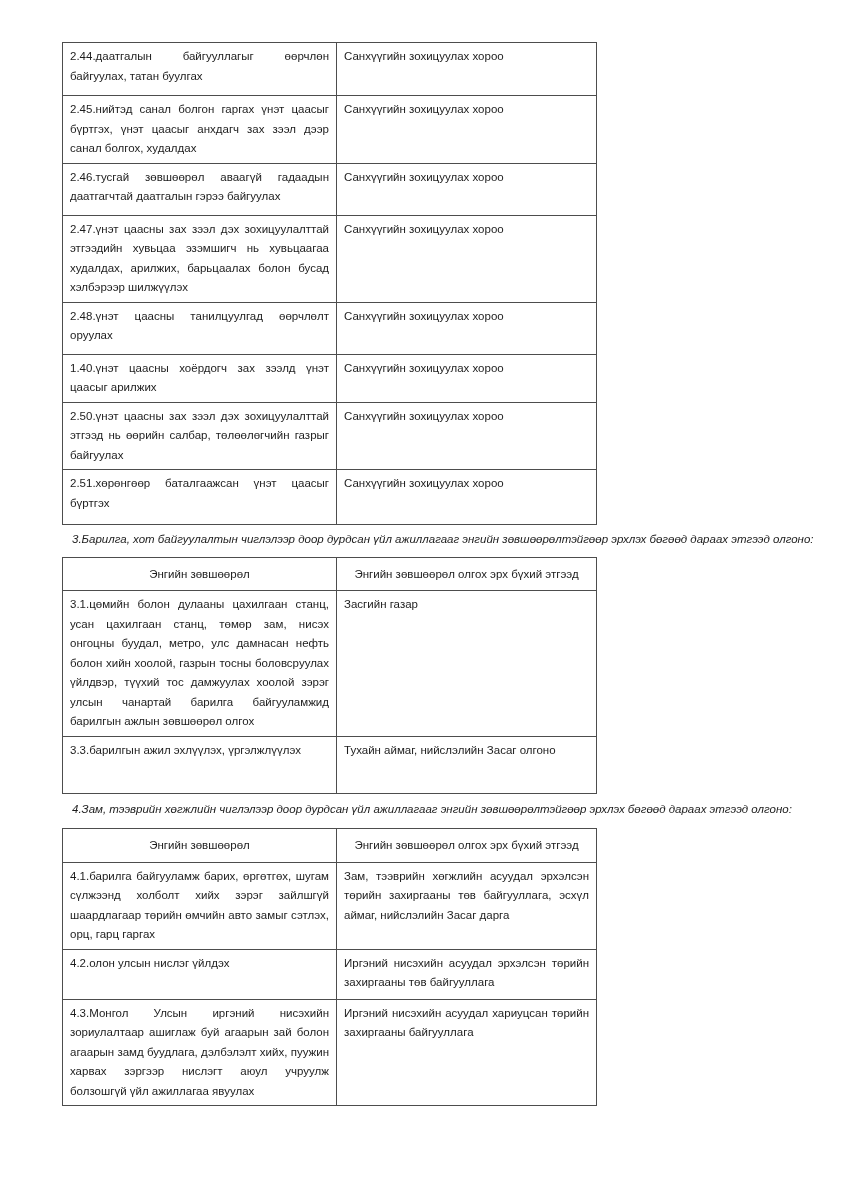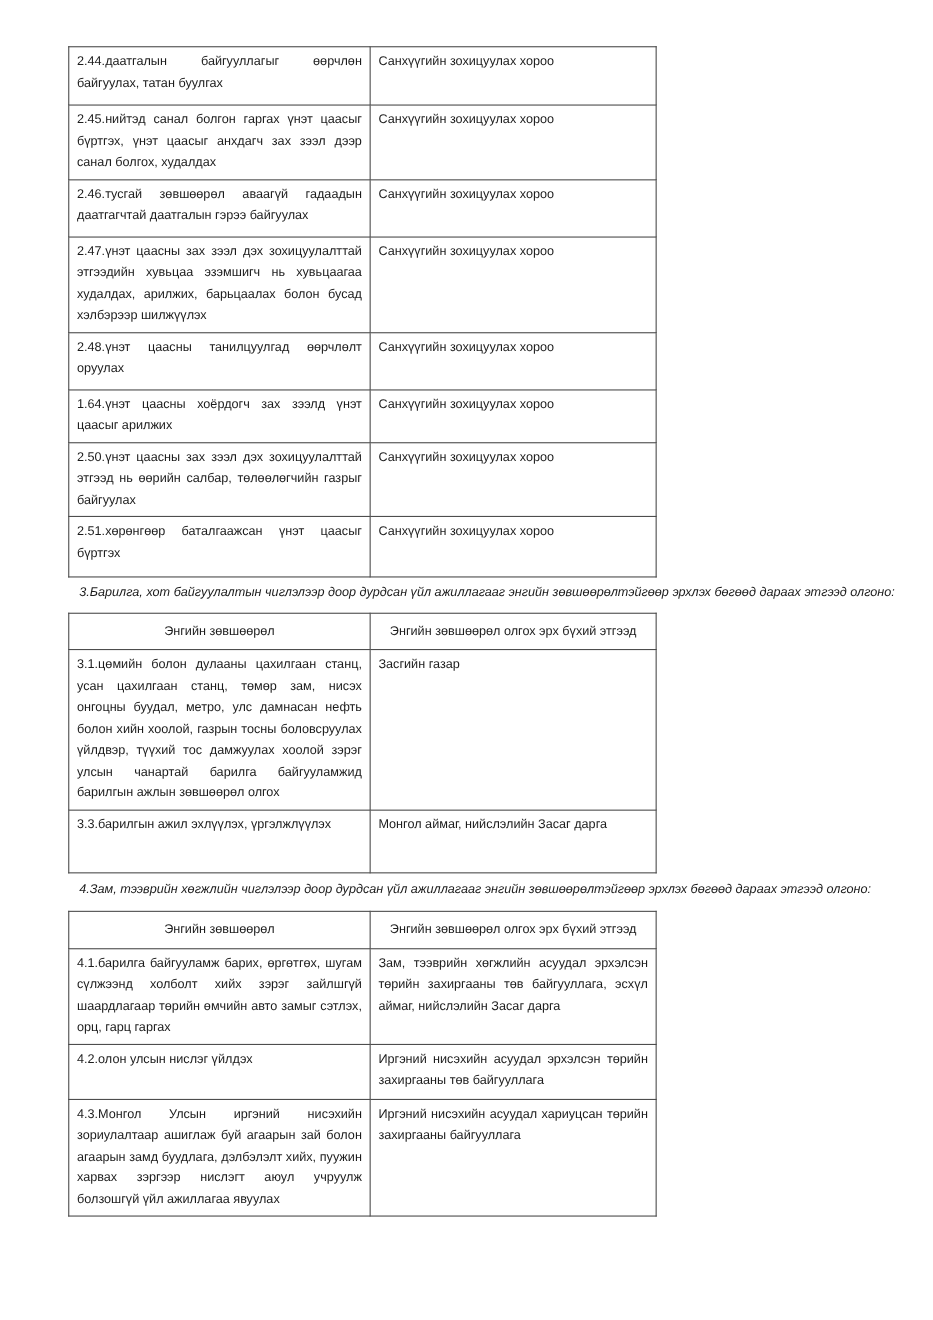--- a/index.html
+++ b/index.html
@@ -101,21 +101,21 @@
       </tr>
       <tr style="height:87px">
         <td>2.47.үнэт цаасны зах зээл дэх зохицуулалттай этгээдийн хувьцаа эзэмшигч нь хувьцаагаа худалдах, арилжих, барьцаалах болон бусад хэлбэрээр шилжүүлэх</td>
         <td>Санхүүгийн зохицуулах хороо</td>
       </tr>
       <tr style="height:52px">
         <td>2.48.үнэт цаасны танилцуулгад өөрчлөлт оруулах</td>
         <td>Санхүүгийн зохицуулах хороо</td>
       </tr>
       <tr style="height:48px">
-        <td>1.64.үнэт цаасны хоёрдогч зах зээлд үнэт цаасыг арилжих</td>
+        <td>1.40.үнэт цаасны хоёрдогч зах зээлд үнэт цаасыг арилжих</td>
         <td>Санхүүгийн зохицуулах хороо</td>
       </tr>
       <tr style="height:65px">
         <td>2.50.үнэт цаасны зах зээл дэх зохицуулалттай этгээд нь өөрийн салбар, төлөөлөгчийн газрыг байгуулах</td>
         <td>Санхүүгийн зохицуулах хороо</td>
       </tr>
       <tr style="height:55px">
         <td>2.51.хөрөнгөөр баталгаажсан үнэт цаасыг бүртгэх</td>
         <td>Санхүүгийн зохицуулах хороо</td>
       </tr>
@@ -133,21 +133,21 @@
       <tr style="height:33px">
         <th>Энгийн зөвшөөрөл</th>
         <th>Энгийн зөвшөөрөл олгох эрх бүхий этгээд</th>
       </tr>
       <tr style="height:140px">
         <td>3.1.цөмийн болон дулааны цахилгаан станц, усан цахилгаан станц, төмөр зам, нисэх онгоцны буудал, метро, улс дамнасан нефть болон хийн хоолой, газрын тосны боловсруулах үйлдвэр, түүхий тос дамжуулах хоолой зэрэг улсын чанартай барилга байгууламжид барилгын ажлын зөвшөөрөл олгох</td>
         <td>Засгийн газар</td>
       </tr>
       <tr style="height:57px">
         <td>3.3.барилгын ажил эхлүүлэх, үргэлжлүүлэх</td>
-        <td>Монгол аймаг, нийслэлийн Засаг дарга</td>
+        <td>Тухайн аймаг, нийслэлийн Засаг олгоно</td>
       </tr>
     </tbody>
   </table>
 
   <p class="para second">4.Зам, тээврийн хөгжлийн чиглэлээр доор дурдсан үйл ажиллагааг энгийн зөвшөөрөлтэйгөөр эрхлэх бөгөөд дараах этгээд олгоно:</p>
 
   <table class="doc">
     <colgroup>
         <col class="col-activity">
         <col class="col-authority">

